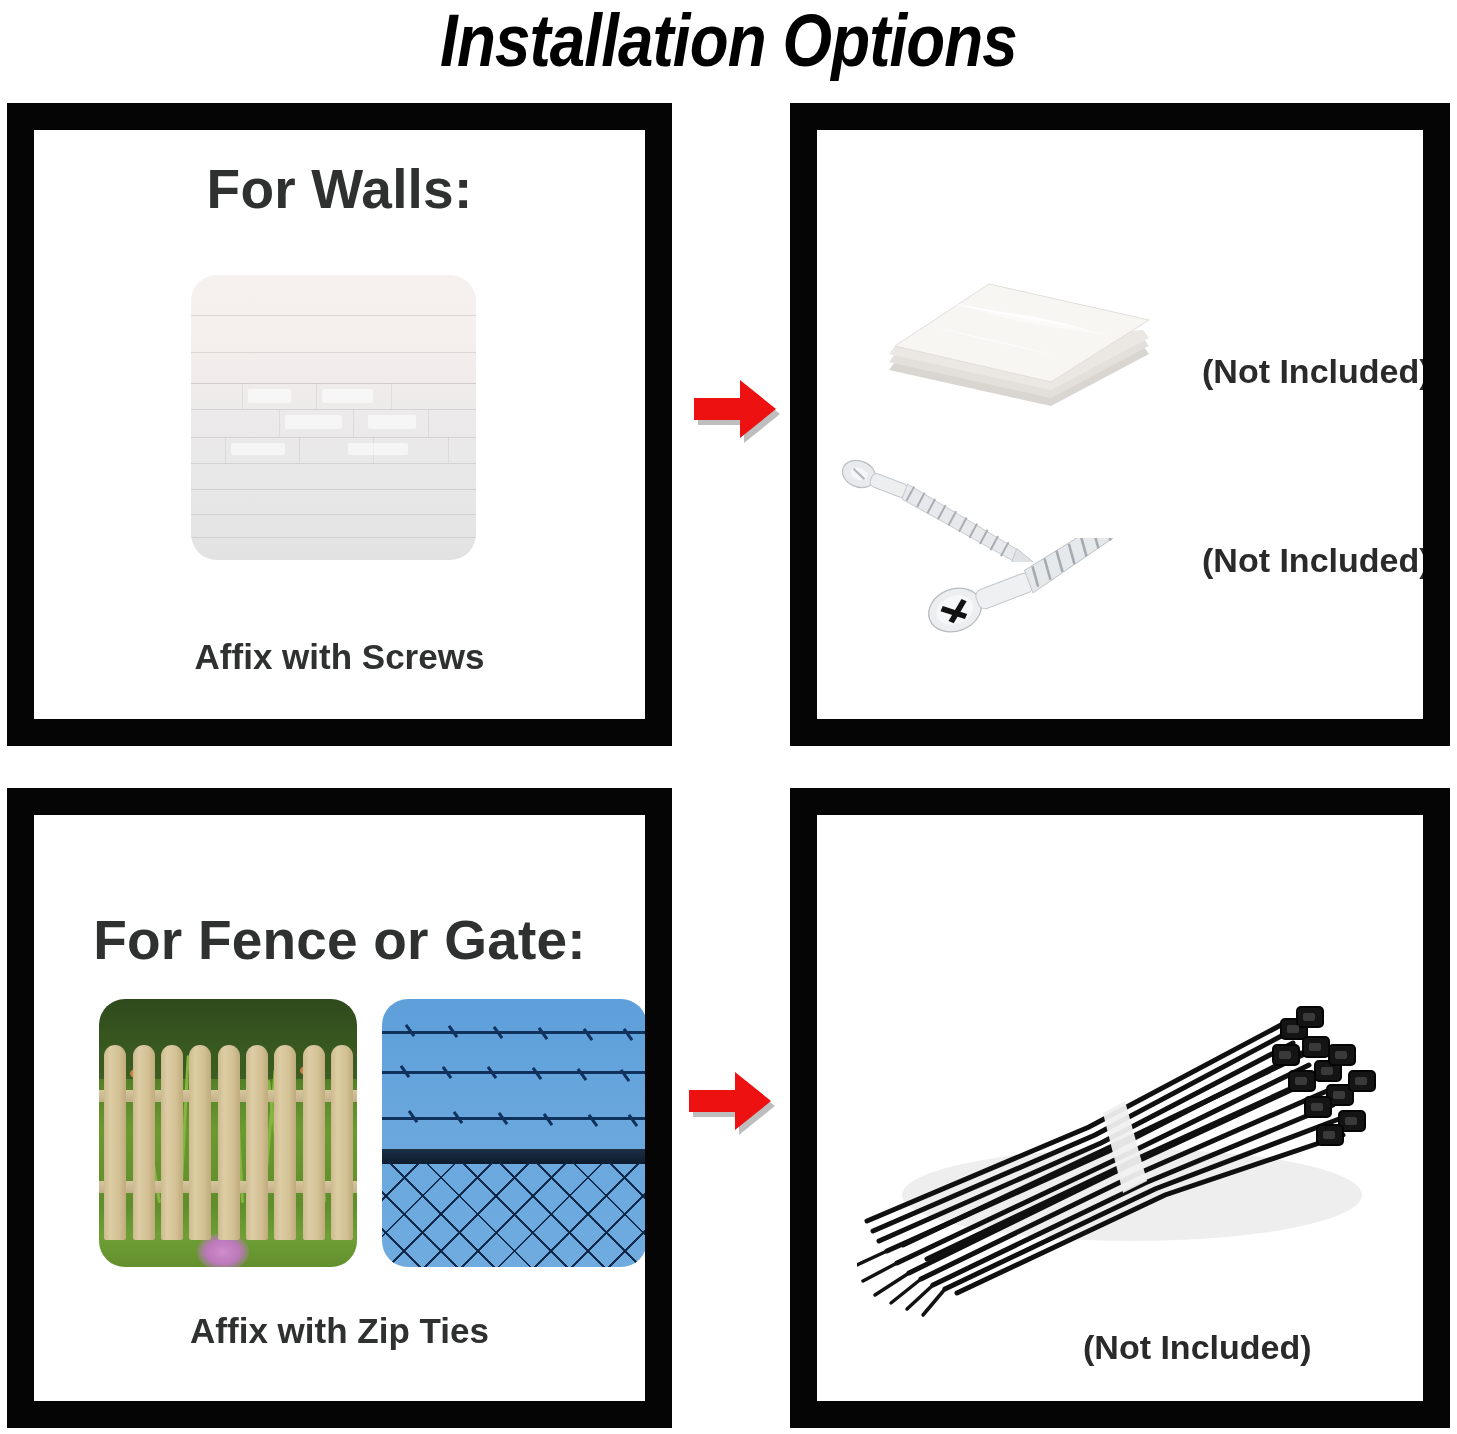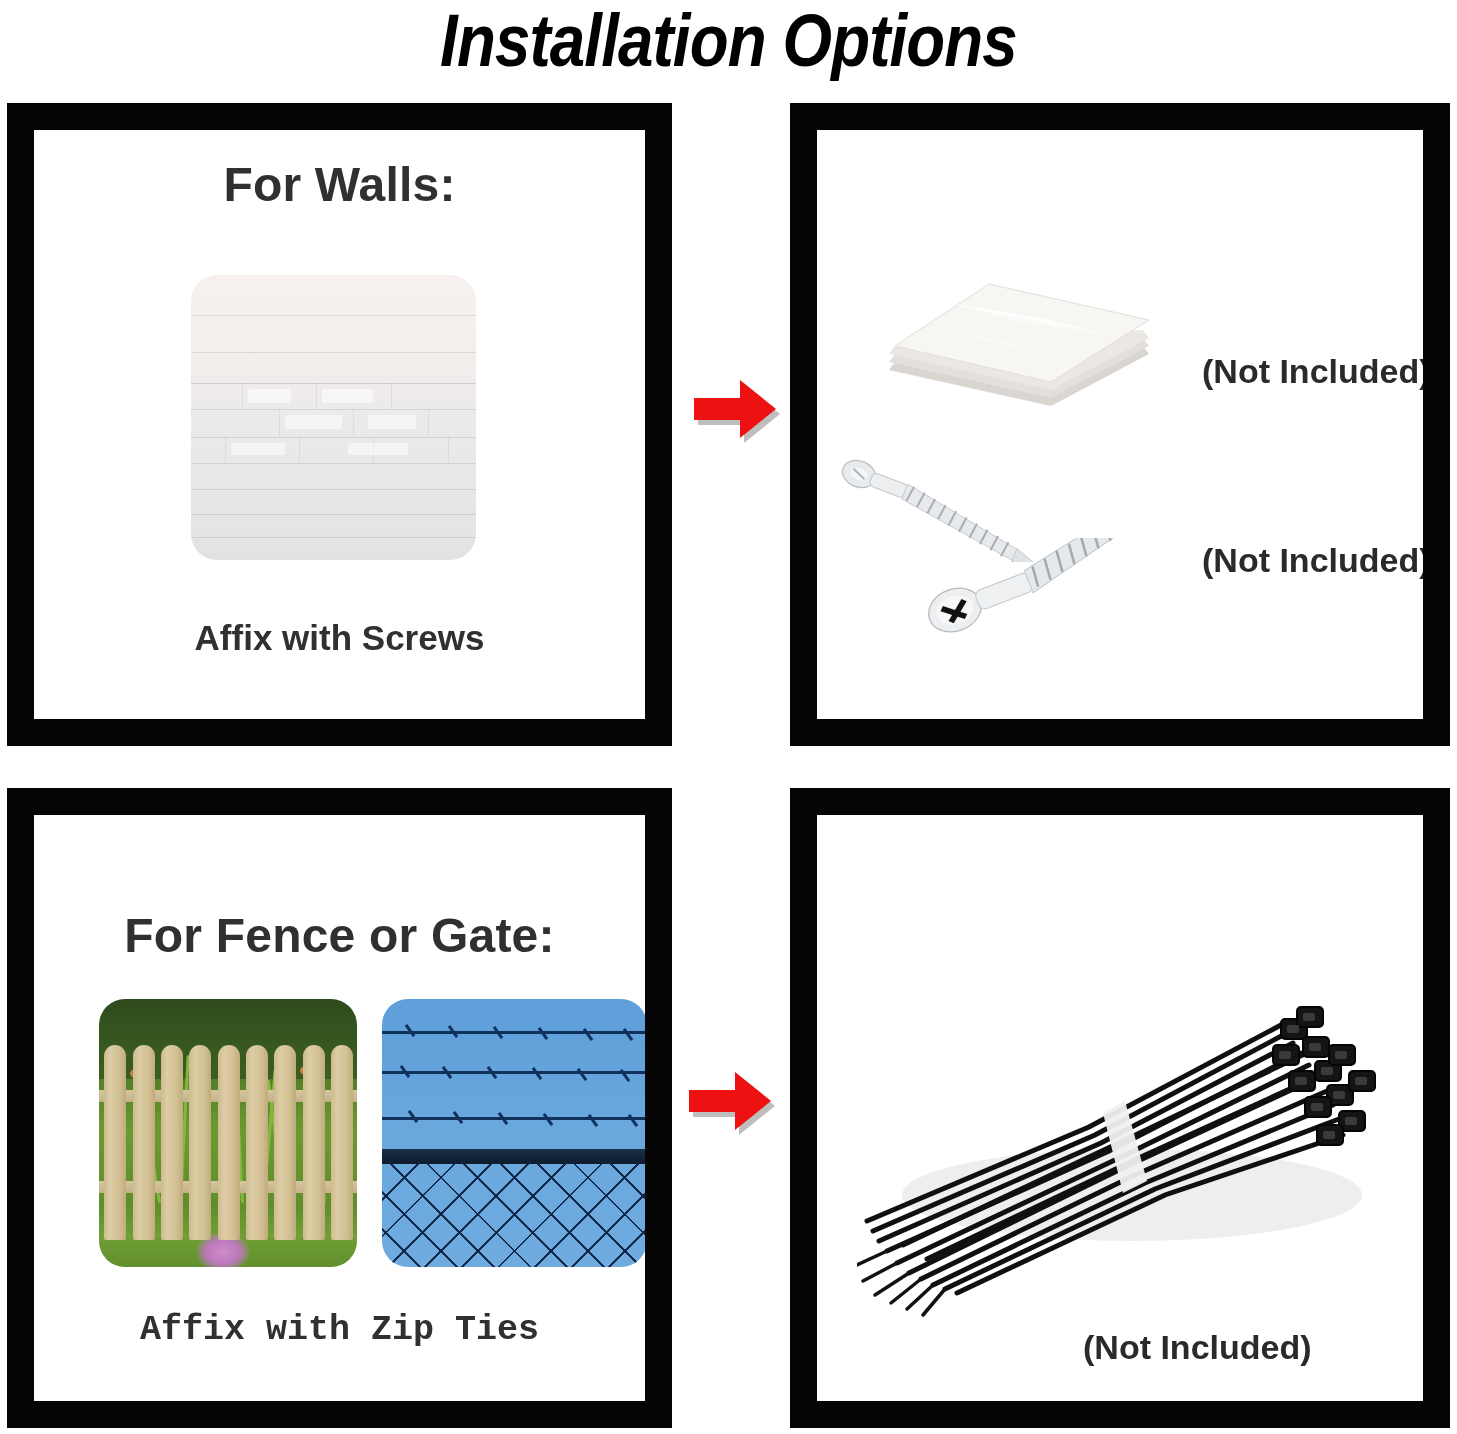--- a/index.html
+++ b/index.html
@@ -52,39 +52,39 @@
   }
   #panel-walls      { left: 7px;   top: 103px;  width: 665px; height: 643px; }
   #panel-hardware   { left: 790px; top: 103px;  width: 660px; height: 643px; }
   #panel-fence      { left: 7px;   top: 788px;  width: 665px; height: 640px; }
   #panel-zipties    { left: 790px; top: 788px;  width: 660px; height: 640px; }
 
   .panel-heading {
     position: absolute;
     width: 100%;
     text-align: center;
-    font-size: 48px;
+    font-size: 55px;
     font-weight: bold;
     color: #2f3030;
     letter-spacing: 0.2px;
   }
   #heading-walls  { top: 27px; }
   #heading-fence  { top: 55px; margin-top: 38px; }
 
   .caption {
     position: absolute;
     width: 100%;
     text-align: center;
     font-size: 35px;
     font-weight: bold;
     color: #2f3030;
     line-height: 1.42;
   }
-  #caption-walls { bottom: 56px; }
-  #caption-fence { bottom: 45px; font-family: Liberation Mono, monospace; }
+  #caption-walls { bottom: 37px; }
+  #caption-fence { bottom: 45px; }
 
   .not-included {
     position: absolute;
     font-size: 34px;
     font-weight: bold;
     color: #2a2a2a;
     white-space: nowrap;
   }
   #ni-tape   { left: 385px; top: 222px; }
   #ni-screws { left: 385px; top: 411px; }

